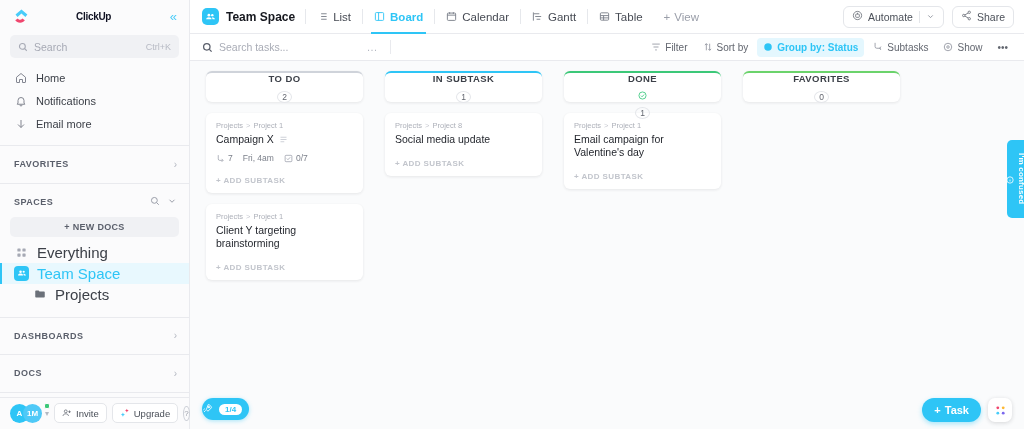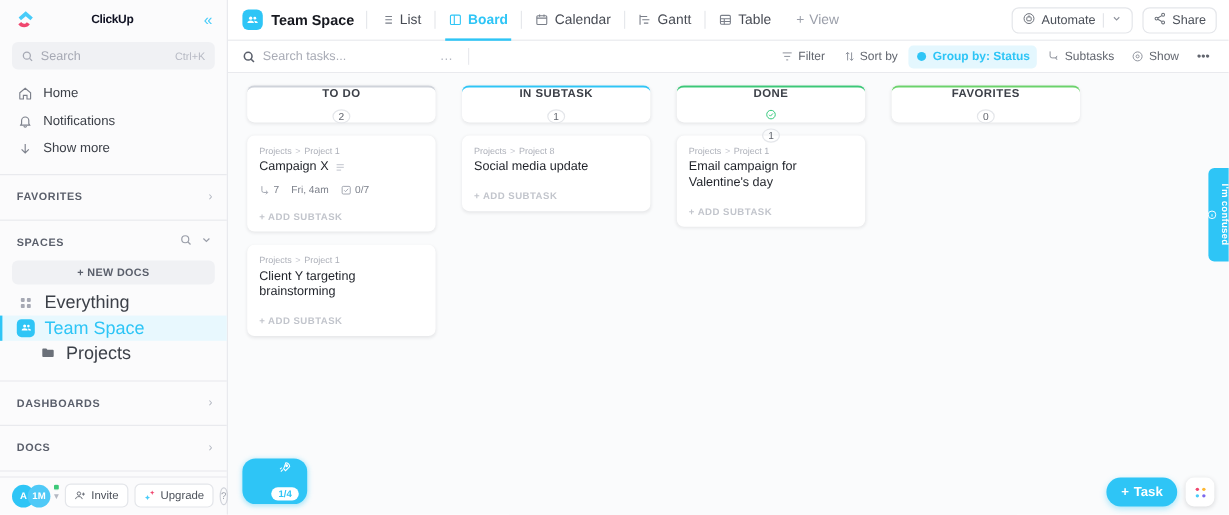--- a/index.html
+++ b/index.html
@@ -188,23 +188,23 @@
   }
   .meta .ico { color: #9a9ea9; display: flex; }
   .add-subtask {
     font-size: 8px; font-weight: bold; letter-spacing: 0.4px; color: #c2c5cc;
     padding: 9px 0 8px 0; margin-top: 4px; cursor: pointer;
   }
 
   
   .float-rocket {
     position: absolute; left: 12px; bottom: 9px;
-    height: 38px; background: #2ec5f6; border-radius: 11px;
-    display: flex; align-items: center; gap: 6px; padding: 0 7px 0 24px;
-    cursor: pointer; box-shadow: 0 1px 4px rgba(46,197,246,0.4); flex-direction: column;
+    height: 22px; background: #2ec5f6; border-radius: 11px;
+    display: flex; align-items: center; gap: 6px; padding: 0 7px 0 0;
+    cursor: pointer; box-shadow: 0 1px 4px rgba(46,197,246,0.4);
   }
   .float-rocket .badge {
     background: #fff; color: #2ec5f6; font-size: 8px; font-weight: bold;
     border-radius: 8px; padding: 1px 6px;
   }
   .float-right { position: absolute; right: 12px; bottom: 7px; display: flex; align-items: center; gap: 7px; }
   .task-btn {
     height: 24px; background: #2ec5f6; border-radius: 12px; color: #fff;
     display: flex; align-items: center; gap: 4px; padding: 0 12px;
     font-size: 11px; font-weight: bold; cursor: pointer;
@@ -272,21 +272,21 @@
             </svg>
         </span>
         <span>Notifications</span>
       </div>
       <div class="sb-nav-item">
         <span class="ico">
           <svg width="12" height="12" viewBox="0 0 24 24" fill="none" stroke="currentColor" stroke-width="1.9">
               <path d="M12 4v15M6 13l6 6 6-6"></path>
             </svg>
         </span>
-        <span>Show more</span>
+        <span>Email more</span>
       </div>
     </div>
 
     <div class="sb-divider"></div>
 
     <div class="sb-section">
       <span class="lbl">FAVORITES</span>
       <span class="chev">›</span>
     </div>
 

